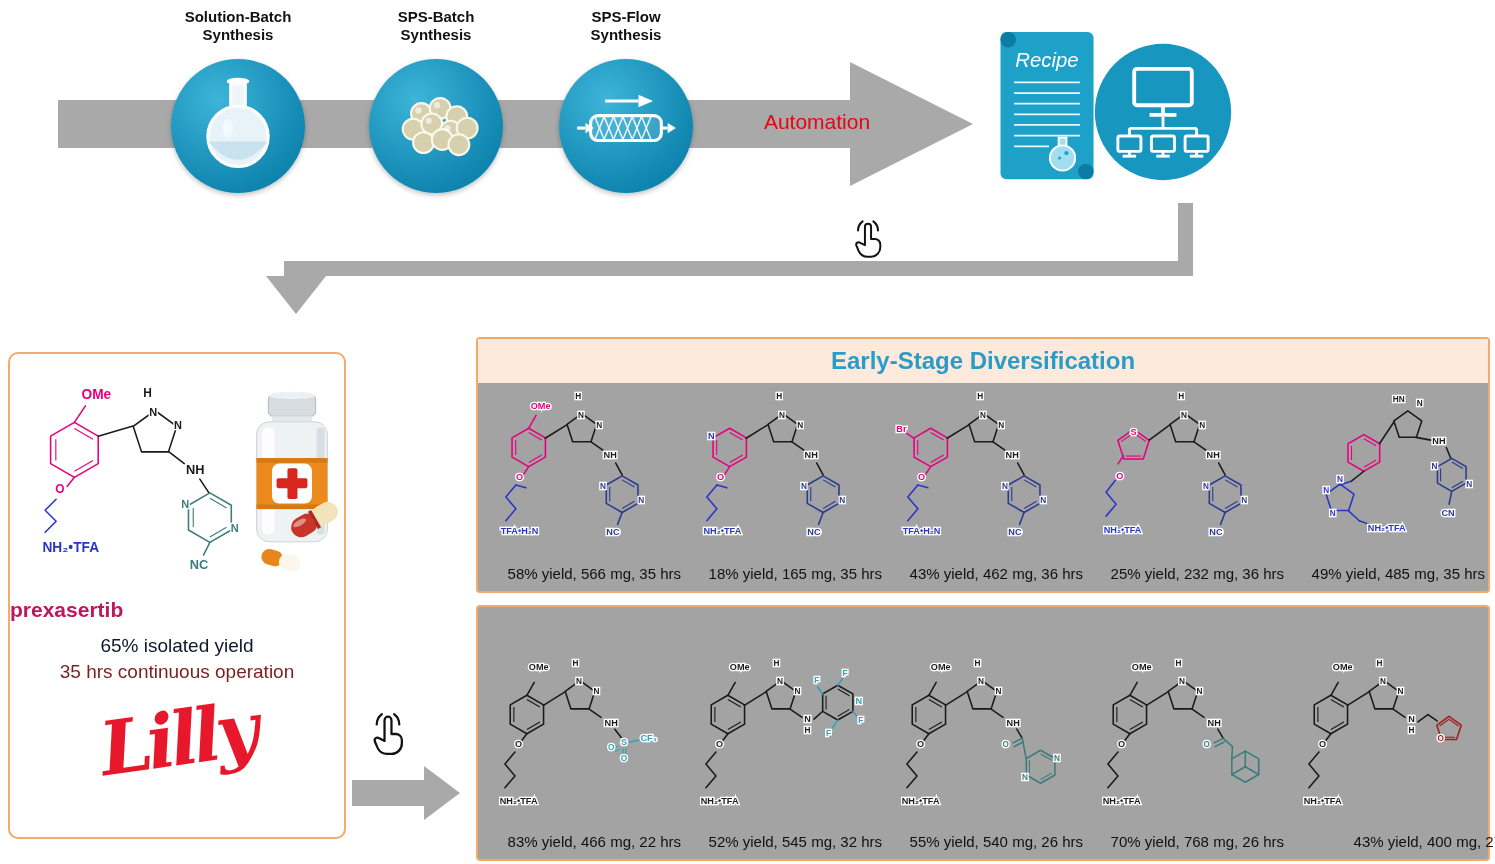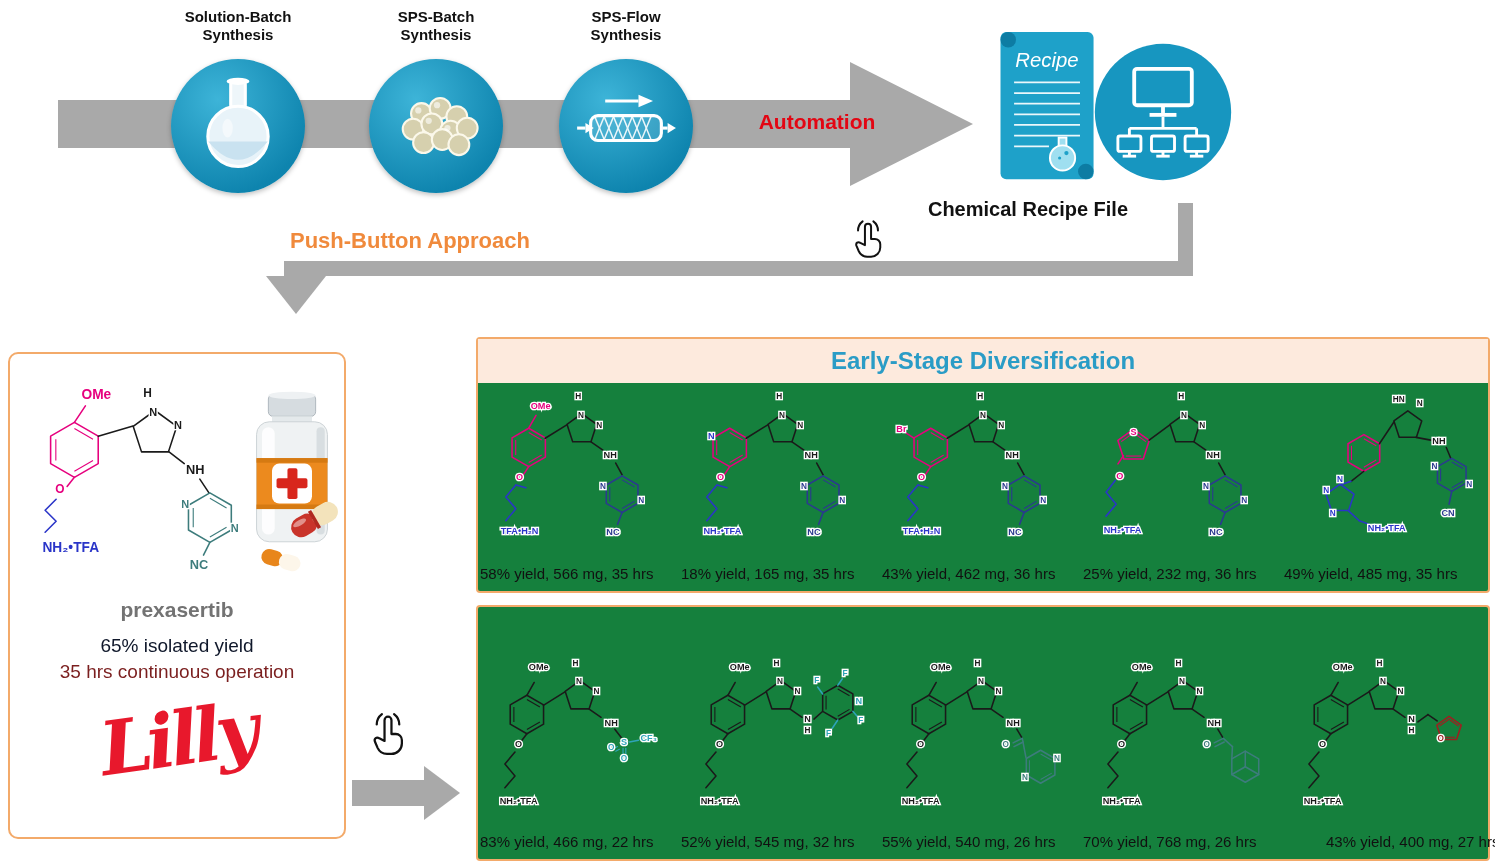--- a/index.html
+++ b/index.html
@@ -5,41 +5,41 @@
   *{margin:0;padding:0;box-sizing:border-box}
   html,body{width:1495px;height:864px;background:#fff;font-family:"Liberation Sans",sans-serif}
   .canvas{position:relative;width:1495px;height:864px;background:#fff;overflow:hidden}
   .step-label{position:absolute;top:8px;width:216px;text-align:center;font-weight:bold;font-size:15px;line-height:1.2;color:#111}
   .step-label span{display:block}
   .step-circle{position:absolute;top:59px;width:134px;height:134px;border-radius:50%;
     background:radial-gradient(circle at 35% 30%, #3db4d8, #0e84ae 75%);
     display:flex;align-items:center;justify-content:center;box-shadow:0 2px 5px rgba(0,0,0,.25)}
   .step-circle svg{width:104px;height:104px}
   .flow-arrow{position:absolute;left:55px;top:55px;width:925px;height:140px}
-  .automation-label{position:absolute;left:740px;top:110px;width:154px;text-align:center;font-size:21px;font-weight:bold;color:#e30613}
+  .automation-label{position:absolute;left:740px;top:110px;width:154px;text-align:center;font-size:21px;font-weight:normal;color:#e30613}
   .recipe-scroll{position:absolute;left:985px;top:24px;width:126px;height:170px}
   .network-badge{position:absolute;left:1091px;top:40px;width:144px;height:144px}
   .recipe-file-label{position:absolute;left:893px;top:198px;width:270px;text-align:center;font-size:20px;font-weight:bold;color:#111}
   .hand{position:absolute}
   .push-label{position:absolute;left:290px;top:228px;font-size:22px;font-weight:bold;color:#f08a3c}
   .bar{position:absolute;background:#a9a9a9}
   .tri-down{position:absolute;width:0;height:0;border-left:30px solid transparent;border-right:30px solid transparent;border-top:38px solid #a9a9a9}
   .tri-right{position:absolute;width:0;height:0;border-top:27px solid transparent;border-bottom:27px solid transparent;border-left:36px solid #a9a9a9}
   .panel{position:absolute;left:8px;top:352px;width:338px;height:487px;border:2px solid #f3aa6a;border-radius:10px;background:#fff}
   .prex-structure{position:absolute;left:4px;top:6px;width:238px;height:220px}
   .bottle{position:absolute;left:232px;top:28px;width:100px;height:205px}
-  .drug-name{position:absolute;top:244px;width:100%;text-align:center;font-size:21px;font-weight:bold;color:#737373}
+  .drug-name{position:absolute;top:244px;width:100%;font-size:21px;font-weight:bold;color:#be185d}
   .yield-line{position:absolute;top:281px;width:100%;text-align:center;font-size:19px;color:#0f172a}
   .op-line{position:absolute;top:307px;width:100%;text-align:center;font-size:19px;color:#7b1f1f}
   .lilly{position:absolute;top:342px;width:100%;text-align:center;font-family:"DejaVu Serif",serif;font-style:italic;font-weight:bold;
     font-size:74px;color:#e8182c;transform:rotate(-8deg);letter-spacing:-5px}
-  .section{position:absolute;left:476px;width:1014px;height:256px;border:2px solid #f3aa6a;border-radius:4px;background:#15803d}
+  .section{position:absolute;left:476px;width:1014px;height:256px;border:2px solid #f3aa6a;border-radius:4px;background:#a3a3a3}
   .section-header{height:44px;background:#fdeadd;display:flex;align-items:center;justify-content:center;font-size:24px;font-weight:bold;color:#2a9cc6}
   .mol{position:absolute;width:196px;height:174px;top:48px}
-  .mol-caption{position:absolute;top:226px;width:201px;text-align:left;font-size:15px;color:#111}
+  .mol-caption{position:absolute;top:226px;width:201px;text-align:right;font-size:15px;color:#111}
   svg text{font-family:"Liberation Sans",sans-serif}
 </style>
 </head>
 <body>
 
 <div class="canvas">
 
   <svg class="flow-arrow" viewBox="0 0 925 140">
     <polygon points="3,45 795,45 795,7 918,69 795,131 795,93 3,93" fill="#a9a9a9"></polygon>
   </svg>
@@ -151,32 +151,30 @@
         <line x1="33" y1="121" x2="47" y2="121"></line>
       <rect x="63" y="100" width="24" height="16" rx="2"></rect>
         <line x1="75" y1="116" x2="75" y2="121"></line>
         <line x1="68" y1="121" x2="82" y2="121"></line>
       <rect x="98" y="100" width="24" height="16" rx="2"></rect>
         <line x1="110" y1="116" x2="110" y2="121"></line>
         <line x1="103" y1="121" x2="117" y2="121"></line>
     </g>
   </svg>
 
-  <div class="recipe-file-label">Chemical Recipe File</div>
 
   <svg class="hand" style="left:845px;top:216px;width:46px;height:46px" viewBox="0 0 60 60">
     <path d="M17,19 A15,15 0 0 1 23,7" fill="none" stroke="#111" stroke-width="2.6" stroke-linecap="round"></path>
     <path d="M43,19 A15,15 0 0 0 37,7" fill="none" stroke="#111" stroke-width="2.6" stroke-linecap="round"></path>
     <path d="M26,14 a4,4 0 0 1 8,0 v16 h5 a7,7 0 0 1 7,7 v4 a12,12 0 0 1 -12,12 h-5 a12,12 0 0 1 -11,-7 l-3,-7 c-1.5,-4 2,-6 5,-4 l6,3 z" fill="#fff" stroke="#111" stroke-width="2.6" stroke-linejoin="round"></path>
   </svg>
 
   <div class="bar" style="left:1178px;top:203px;width:15px;height:73px"></div>
   <div class="bar" style="left:284px;top:261px;width:909px;height:15px"></div>
   <div class="tri-down" style="left:266px;top:276px"></div>
-  <div class="push-label">Push-Button Approach</div>
 
   <div class="panel">
     <svg class="prex-structure" viewBox="0 0 260 240">
         <polygon points="66.0,68.0 92.0,83.0 92.0,113.0 66.0,128.0 40.0,113.0 40.0,83.0" fill="none" stroke="#e6007e" stroke-width="1.7" stroke-linejoin="round"></polygon>
         <line x1="66.0" y1="74.6" x2="86.3" y2="86.3" stroke="#e6007e" stroke-width="1.2"></line>
         <line x1="86.3" y1="109.7" x2="66.0" y2="121.4" stroke="#e6007e" stroke-width="1.2"></line>
         <line x1="45.7" y1="109.7" x2="45.7" y2="86.3" stroke="#e6007e" stroke-width="1.2"></line>
         <line x1="66" y1="68" x2="78" y2="50" stroke="#e6007e" stroke-width="1.7" stroke-linecap="round"></line>
         <polygon points="154.0,55.0 177.8,72.3 168.7,100.2 139.3,100.2 130.2,72.3" fill="none" stroke="#1a1a1a" stroke-width="1.7" stroke-linejoin="round"></polygon>
         <line x1="92" y1="83" x2="130" y2="72" stroke="#1a1a1a" stroke-width="1.7" stroke-linecap="round"></line>

